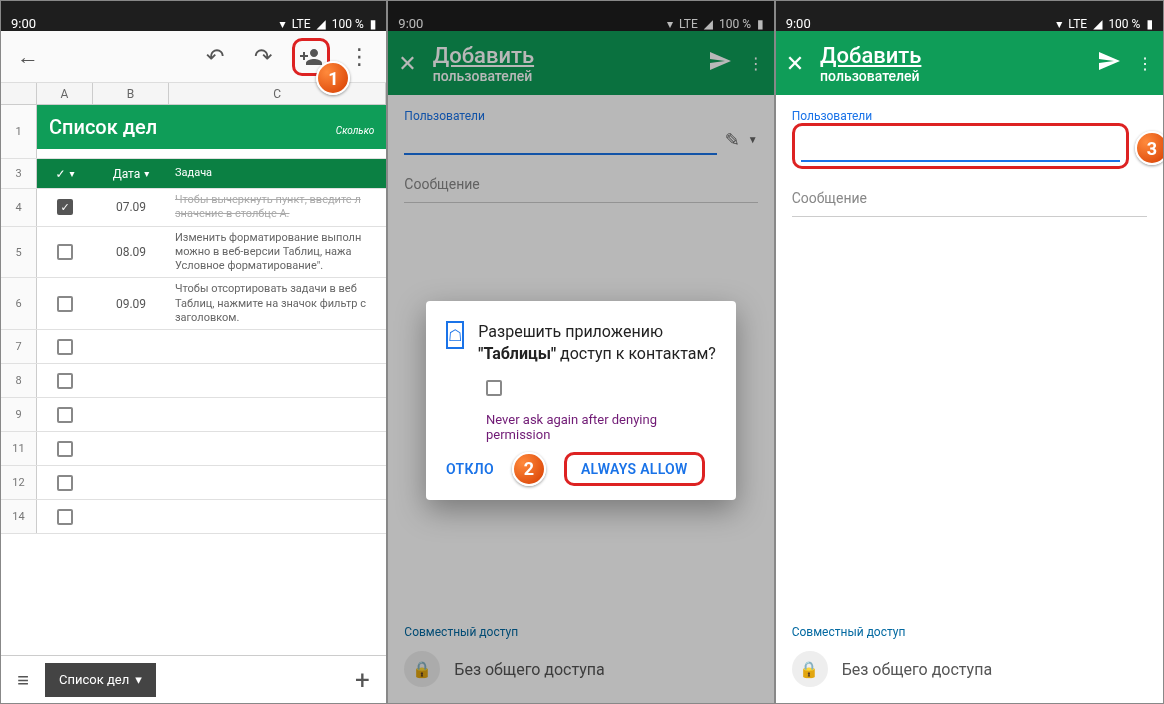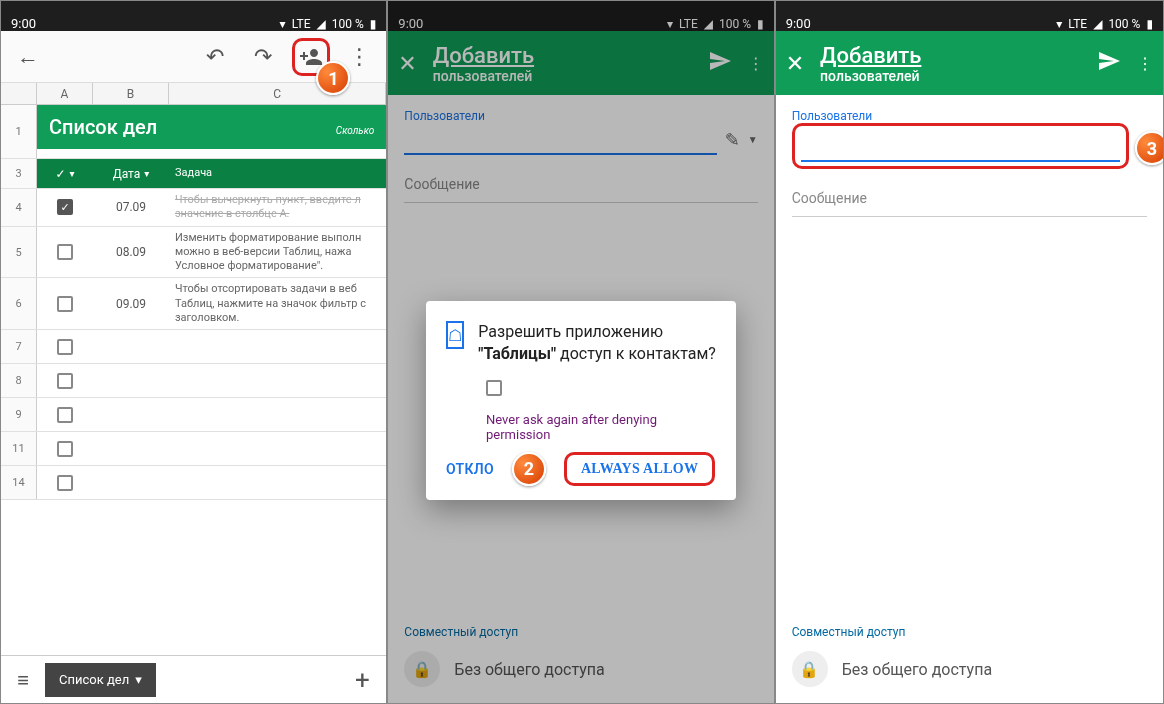--- a/index.html
+++ b/index.html
@@ -66,21 +66,21 @@
 
   .dim-overlay{position:absolute; inset:0; background:rgba(0,0,0,0.28); z-index:10;}
   .dialog{position:absolute; left:50%; top:300px; transform:translate(-50%,0); width:310px; background:#fff; border-radius:4px; box-shadow:0 10px 30px rgba(0,0,0,.35); padding:20px 20px 14px; z-index:20;}
   .dialog .dh{display:flex; gap:14px; align-items:flex-start;}
   .dialog .dh .pic{width:28px; height:28px; border:2px solid #1a73e8; display:flex; align-items:center; justify-content:center; color:#1a73e8; font-size:16px;}
   .dialog .dh .txt{font-size:16px; color:#222; line-height:1.4;}
   .dialog .never{display:flex; gap:16px; align-items:flex-start; margin:14px 0 10px 40px; font-size:13px; color:#701a75;flex-direction:column;}
   .dialog .never .cb{width:16px; height:16px; border:2px solid #888; border-radius:2px; flex-shrink:0;}
   .dialog .actions{display:flex; justify-content:flex-start; gap:18px; align-items:center;}
   .dialog .actions .btn{color:#1a73e8; font-weight:600; font-size:14px; letter-spacing:.3px;}
-  .allow-hl{border:3px solid #d22; border-radius:10px; padding:6px 14px;font-family:Liberation Serif, serif;}
+  .allow-hl{border:3px solid #d22; border-radius:10px; padding:6px 14px;}
 
   .input-hl { border:3px solid #d22; border-radius:10px; padding:4px 6px; width:100%;}
 
   .tri{font-size:10px; color:#666;}
 </style>
 </head>
 <body>
 
 <div class="wrap">
 
@@ -183,20 +183,28 @@
           </div>
           <div class="row">
             <div class="rn">11</div>
             <div class="cA">
               <div class="checkbox "></div>
             </div>
             <div class="cB"></div>
             <div class="cC"></div>
           </div>
           <div class="row">
+            <div class="rn">12</div>
+            <div class="cA">
+              <div class="checkbox "></div>
+            </div>
+            <div class="cB"></div>
+            <div class="cC"></div>
+          </div>
+          <div class="row">
             <div class="rn">14</div>
             <div class="cA">
               <div class="checkbox "></div>
             </div>
             <div class="cB"></div>
             <div class="cC"></div>
           </div>
         </div>
   </div>
 

